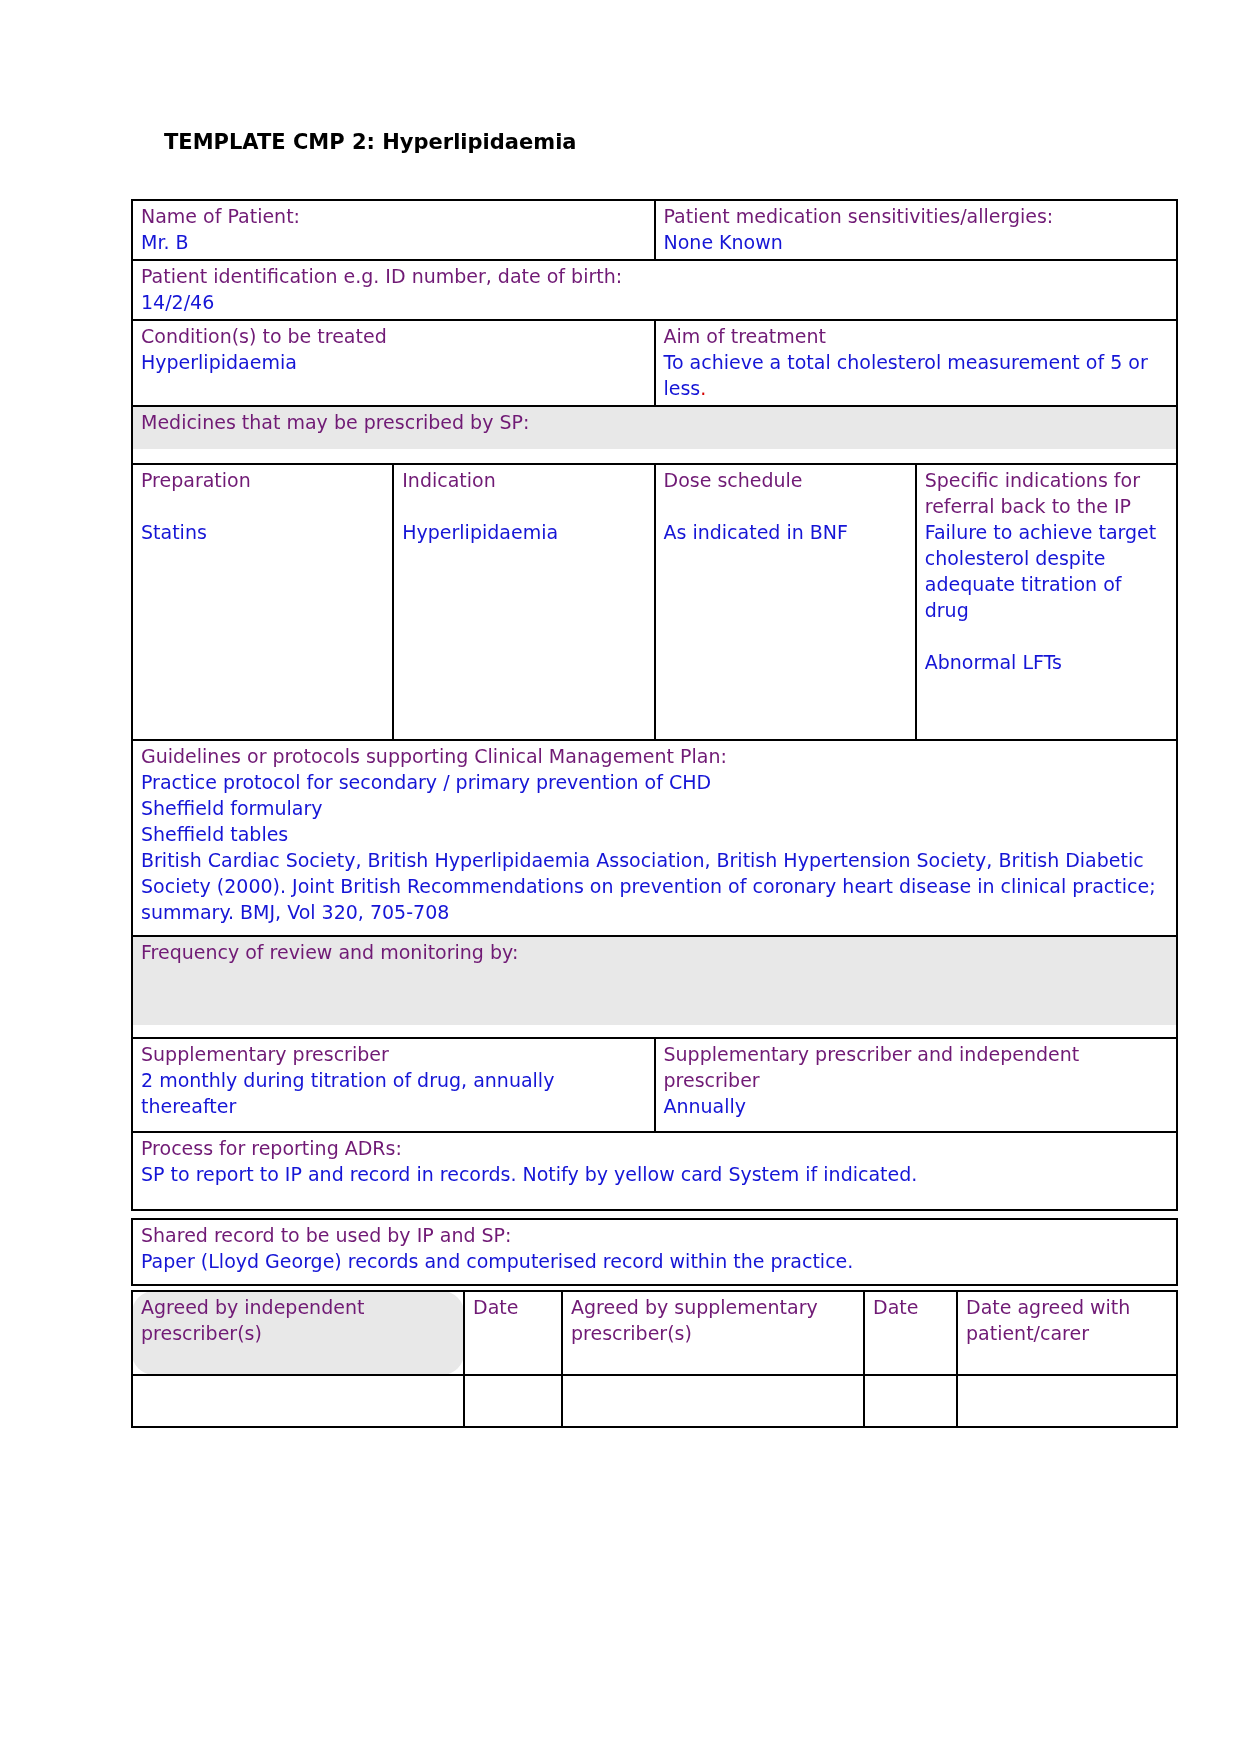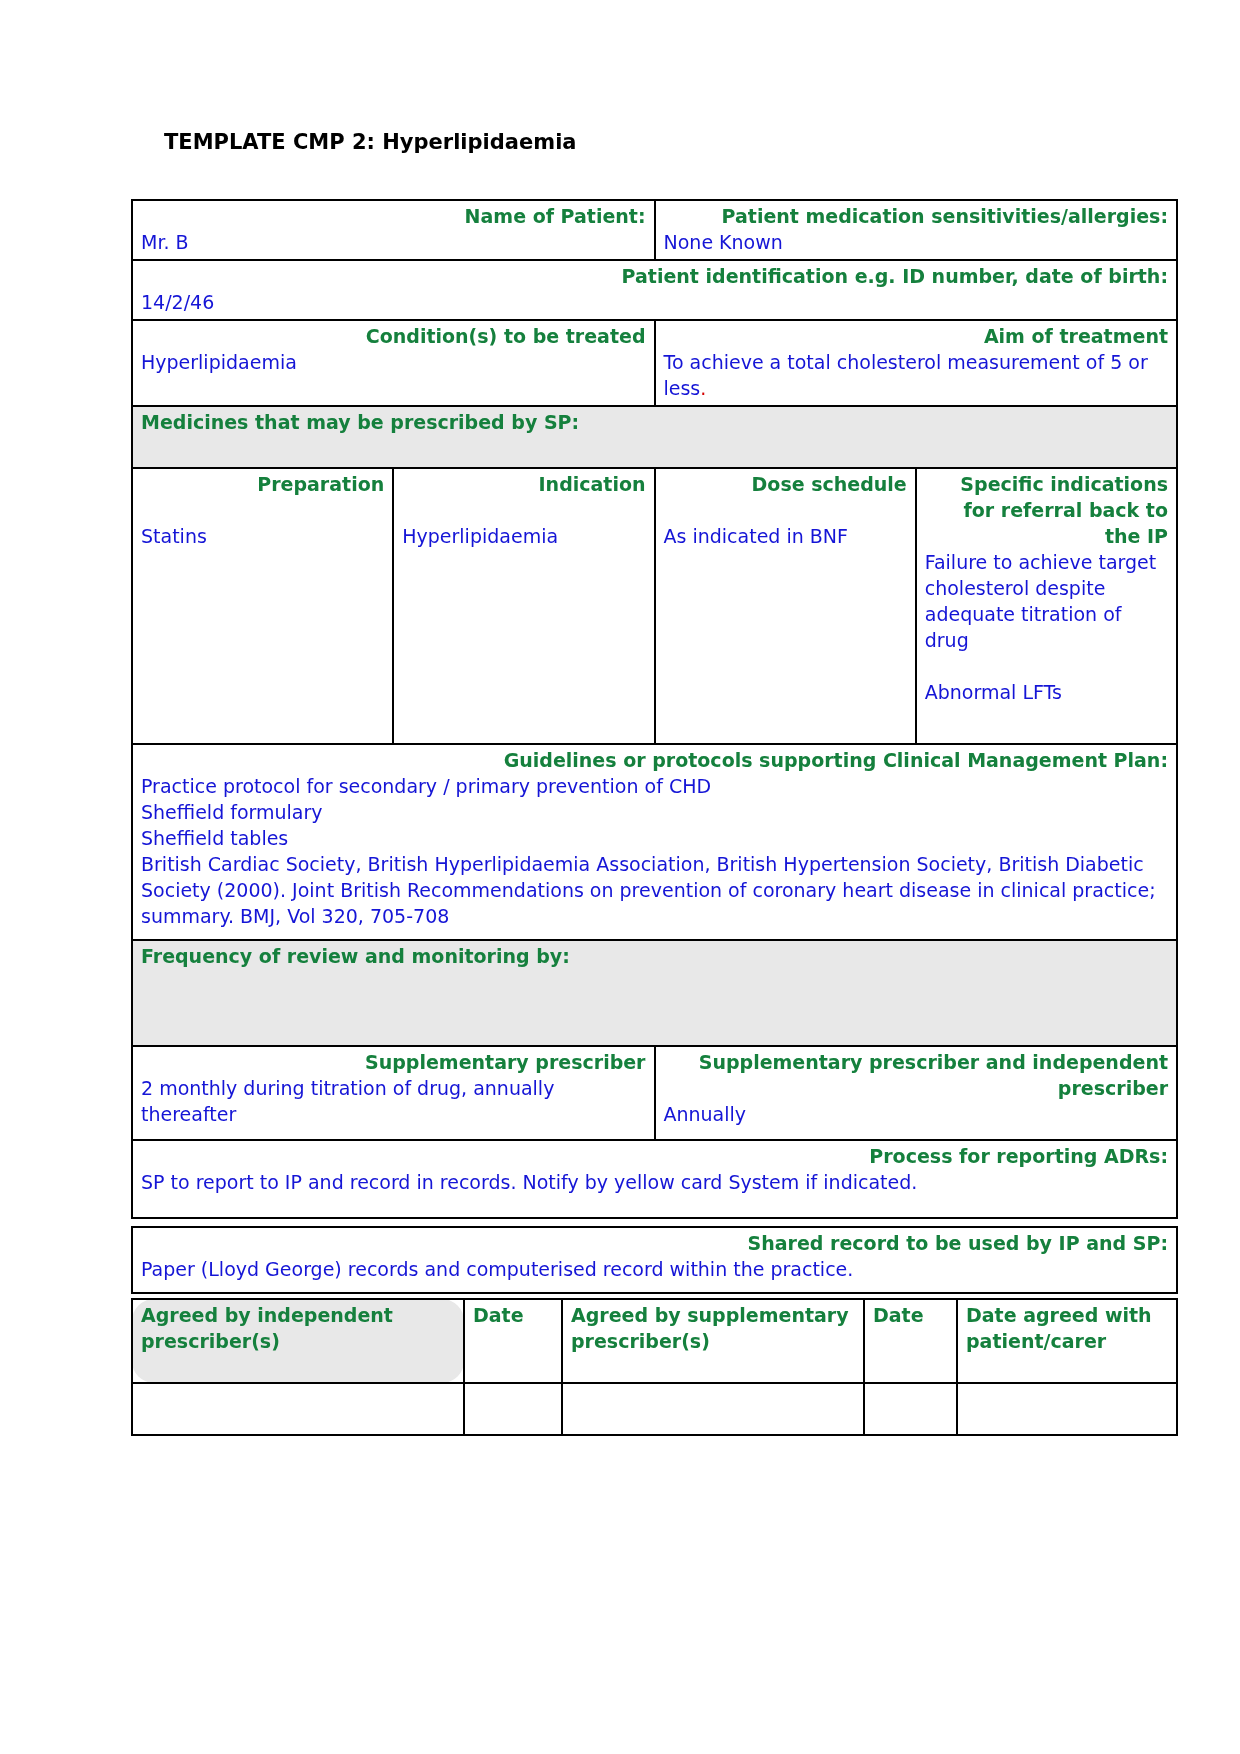--- a/index.html
+++ b/index.html
@@ -36,31 +36,31 @@
   }
   table{border-collapse:collapse;table-layout:fixed;width:100%;}
   td{
     border:2px solid var(--border);
     vertical-align:top;
     padding:2px 8px 4px 8px;
     font-size:19px;
     line-height:26px;
     overflow:hidden;
   }
-  .label{font-weight:bold;color:#15803d;text-align:right;}
+  .label{font-weight:normal;color:#701a75;}
   .val{color:var(--blue);}
   .red{color:var(--red);}
   td.nopad{padding:0;}
   .shadebar{
     background:var(--shade);
     padding:2px 8px;
     box-sizing:border-box;
   }
-  .shadebar.med-section{height:60px;}
-  .shadebar.freq-section{height:104px;}
+  .shadebar.med-section{height:42px;}
+  .shadebar.freq-section{height:88px;}
   tr.r-small td{height:52px;}
   tr.r-cond td{height:76px;margin-left:17px;}
   tr.r-medhdr td{height:56px;}
   tr.r-med td{height:268px;}
   tr.r-guide td{height:188px;}
   tr.r-freq td{height:100px;}
   tr.r-supp td{height:86px;}
   tr.r-adr td{height:70px;margin-left:25px;}
   tr.r-shared td{height:58px;margin-top:32px;}
   tr.r-agreehdr td{height:76px;border-radius:22px;}

